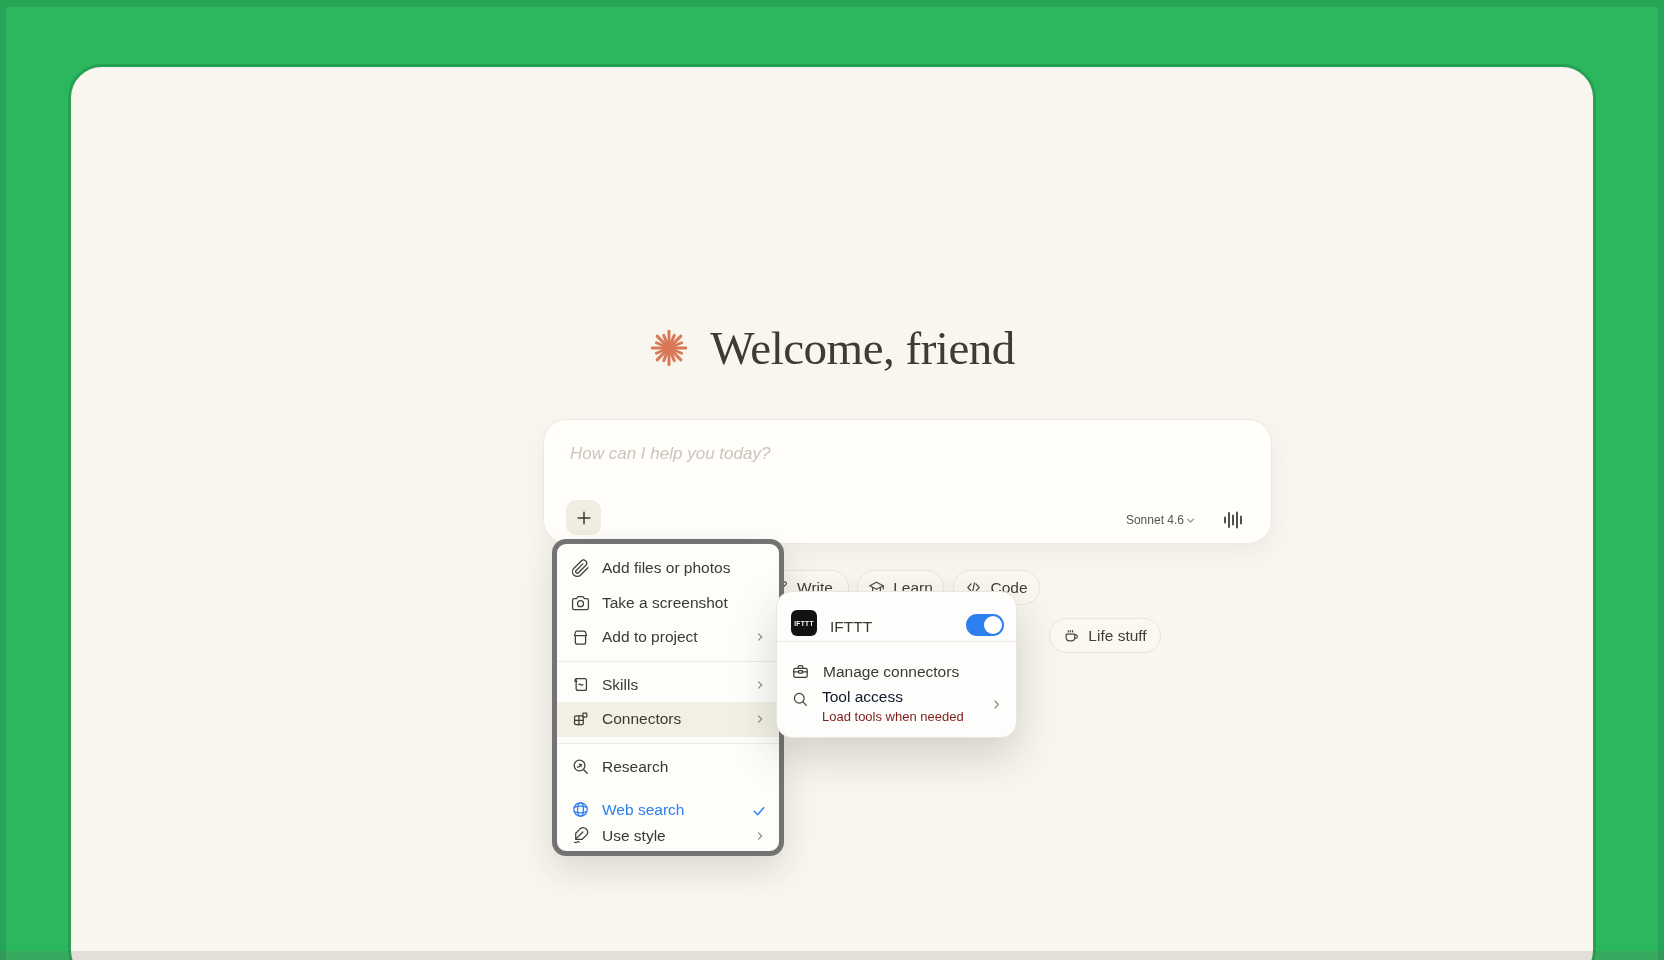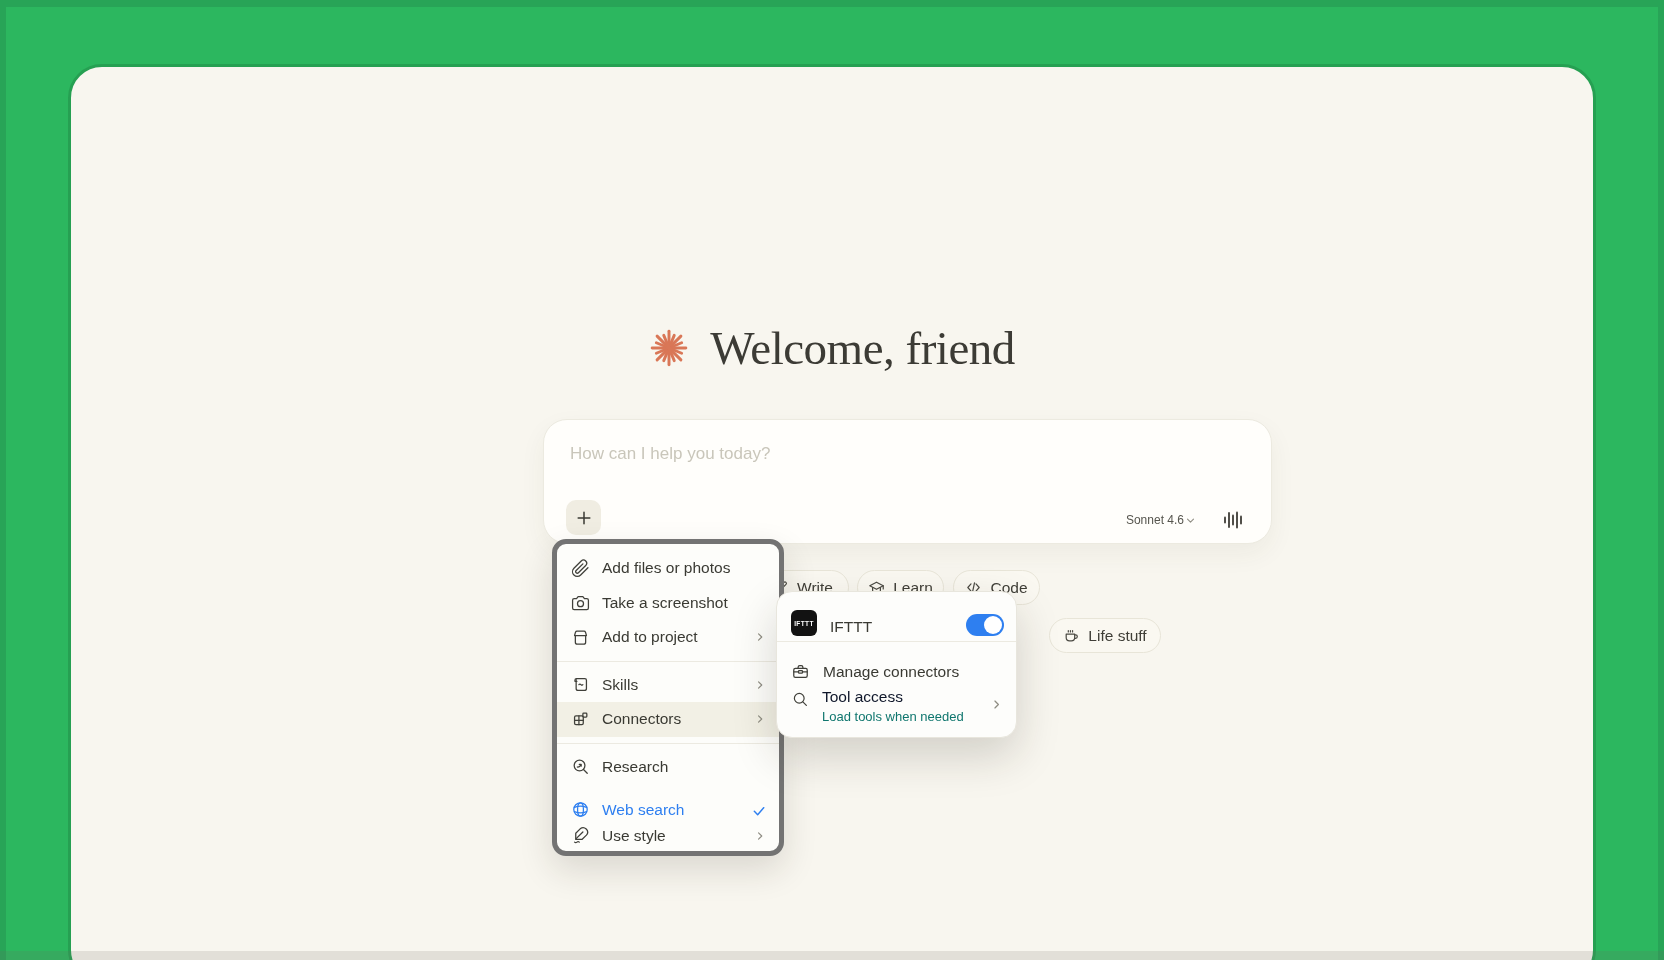--- a/index.html
+++ b/index.html
@@ -18,21 +18,21 @@
   
   .title-row { position:absolute; left:0; right:0; top:254px; display:flex; align-items:center;
                justify-content:center; gap:21px; }
   .title-text { font-family:"Liberation Serif", serif; font-size:47px; color:#3C3B35; letter-spacing:-0.5px; }
 
   
   .composer { position:absolute; left:472px; top:352px; width:729px; height:125px;
               background:#FFFEFB; border:1px solid #ECEAE0; border-radius:24px;
               box-shadow:0 10px 26px rgba(70,60,30,0.06); }
   .composer input { position:absolute; left:26px; top:24px; width:650px; border:none; outline:none;
-                    background:transparent; font-size:17px; color:#701a75; font-family:inherit; }
+                    background:transparent; font-size:17px; color:#701a75; font-family:inherit;font-style:italic; }
   .composer input::placeholder { color:#C9C6BA; }
   .plus-btn { position:absolute; left:22px; top:80px; width:35px; height:35px; background:#F0EDE2;
               border:none; border-radius:10px; display:flex; align-items:center; justify-content:center;
               color:#3A3A33; cursor:pointer; }
   .model-select { position:absolute; right:74px; top:88px; height:24px; display:flex; align-items:center;
                   gap:0; font-size:12px; color:#56554E; cursor:pointer; background:none; border:none;
                   font-family:inherit; }
   .model-select .chev { color:#8F8D83; display:flex; }
   .wave-btn { position:absolute; right:24px; top:87px; width:28px; height:26px; background:none;
               border:none; color:#514F49; display:flex; align-items:center; justify-content:center; cursor:pointer; }
@@ -68,21 +68,21 @@
   .s-sep { height:1px; background:#ECEAE1; margin:5px 0; }
   .ifttt-logo { width:26px; height:26px; background:#121212; border-radius:6px; color:#fff;
                 display:flex; align-items:center; justify-content:center; font-size:6.5px; font-weight:bold;
                 letter-spacing:0.4px; flex:0 0 auto; }
   .toggle { margin-left:auto; width:38px; height:22px; border-radius:11px; background:#2E7FF0;
             position:relative; border:none; cursor:pointer; flex:0 0 auto; }
   .toggle .knob { position:absolute; right:2px; top:2px; width:18px; height:18px; border-radius:50%;
                   background:#fff; }
   .s-row.tool { height:52px; align-items:flex-start; padding-top:7px; position:relative; }
   .tool-text .t1 { font-size:15.5px; color:#0f172a; }
-  .tool-text .t2 { font-size:13px; color:#0f766e; margin-top:3px; }
+  .tool-text .t2 { font-size:13px; color:#7f1d1d; margin-top:3px; }
   .tool-chev { position:absolute; right:12px; top:16px; color:#8F8D83; }
   .s-row .mi { display:flex; color:#40403A; flex:0 0 auto; }
   .s-row.tool .mi { margin-top:2px; }
 
   svg { display:block; }
 </style>
 </head>
 <body>
 
 <div class="stage">

